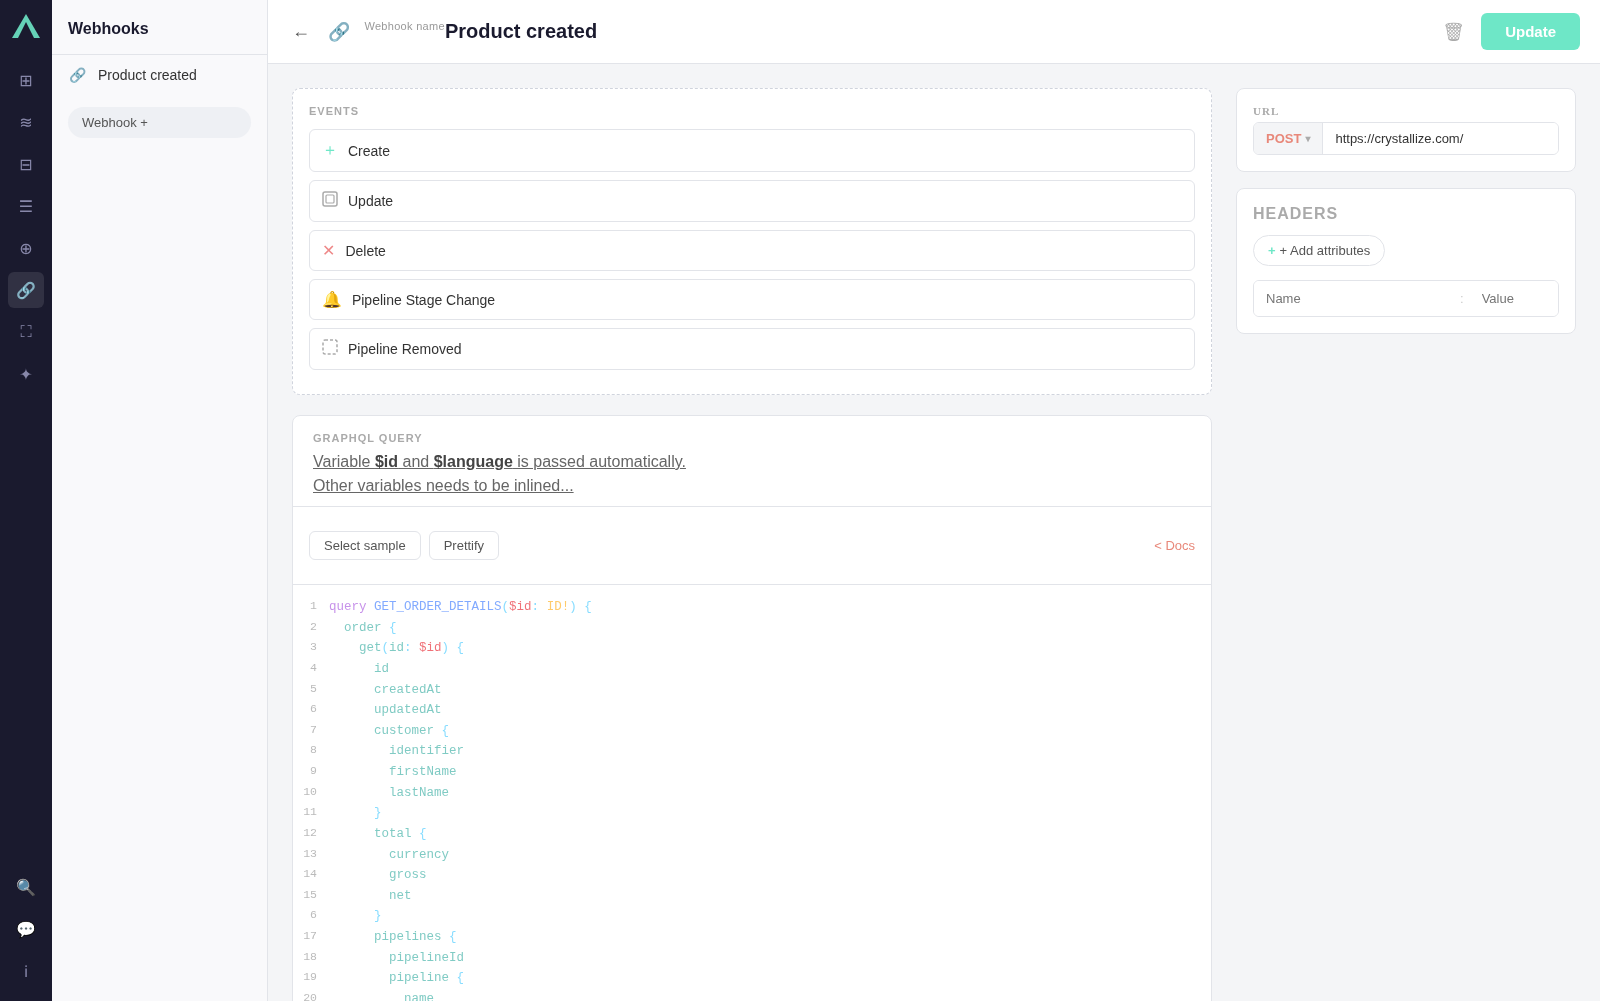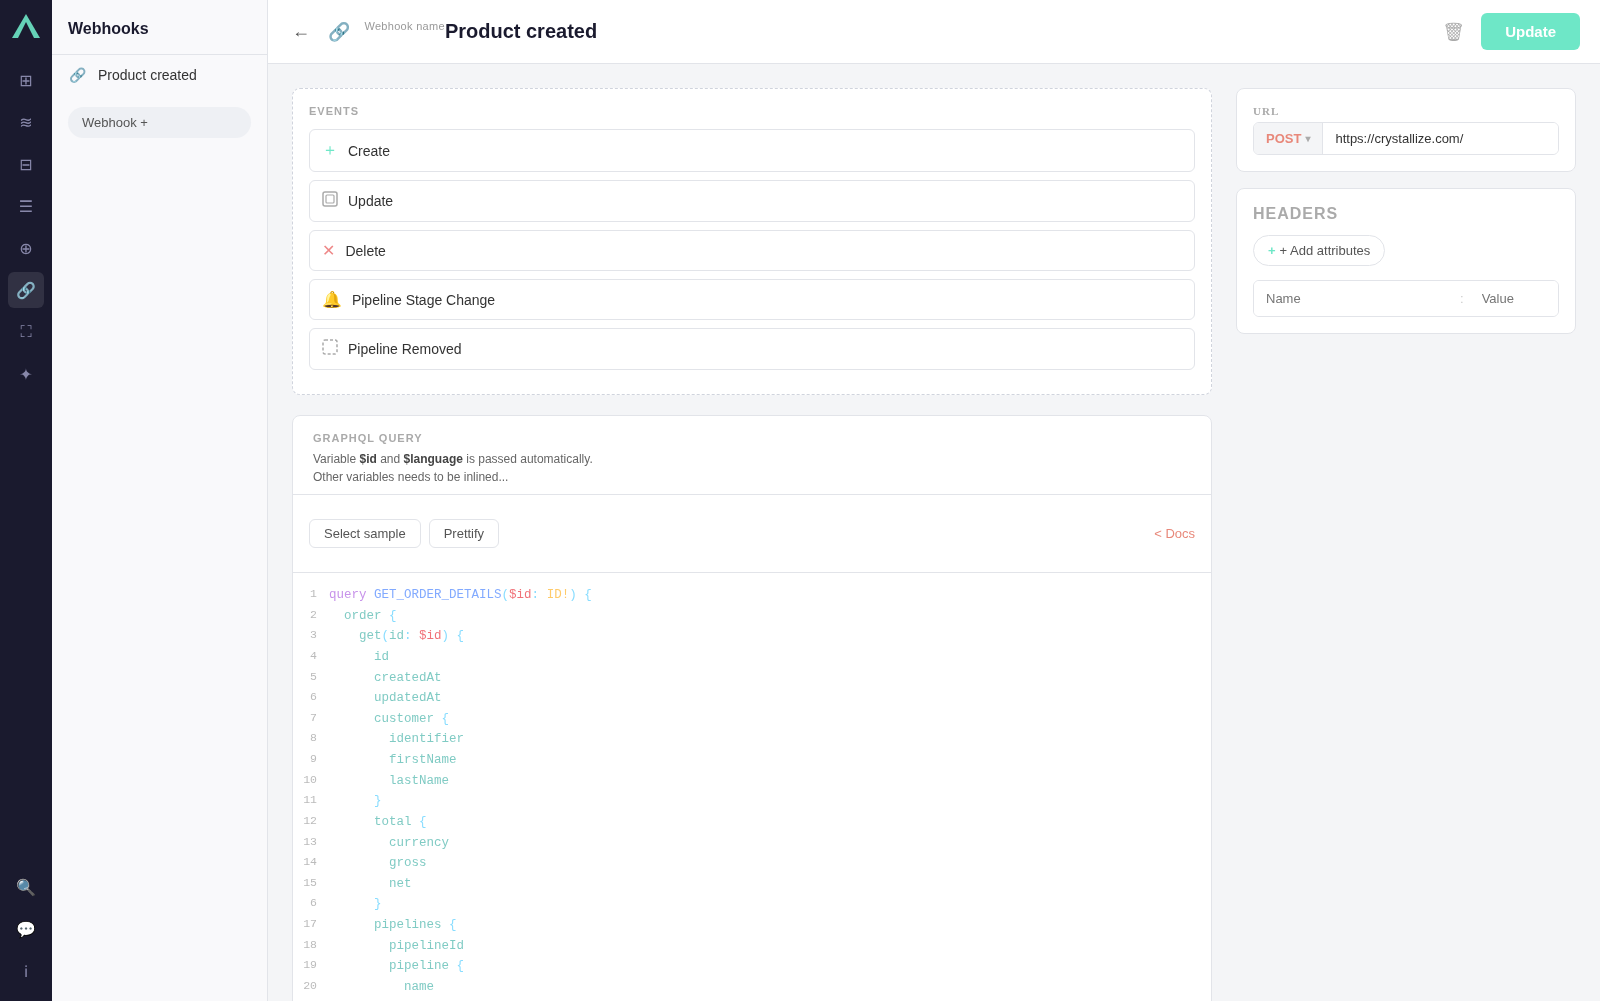--- a/index.html
+++ b/index.html
@@ -254,23 +254,24 @@
       padding: 16px 20px 8px;
     }
     .graphql-title {
       font-size: 11px;
       font-weight: 700;
       color: #aaa;
       letter-spacing: 1px;
       margin-bottom: 6px;
     }
     .graphql-note {
-      font-size: 12px;
+      font-size: 16px;
       color: #666;
       line-height: 1.5;
+      text-decoration: underline;
     }
     .graphql-note strong { font-weight: 700; color: #444; }
     .graphql-toolbar {
       display: flex;
       align-items: center;
       justify-content: space-between;
       padding: 24px 16px;
       border-top: 1px solid #e2e4e9;
       border-bottom: 1px solid #e2e4e9;
     }

